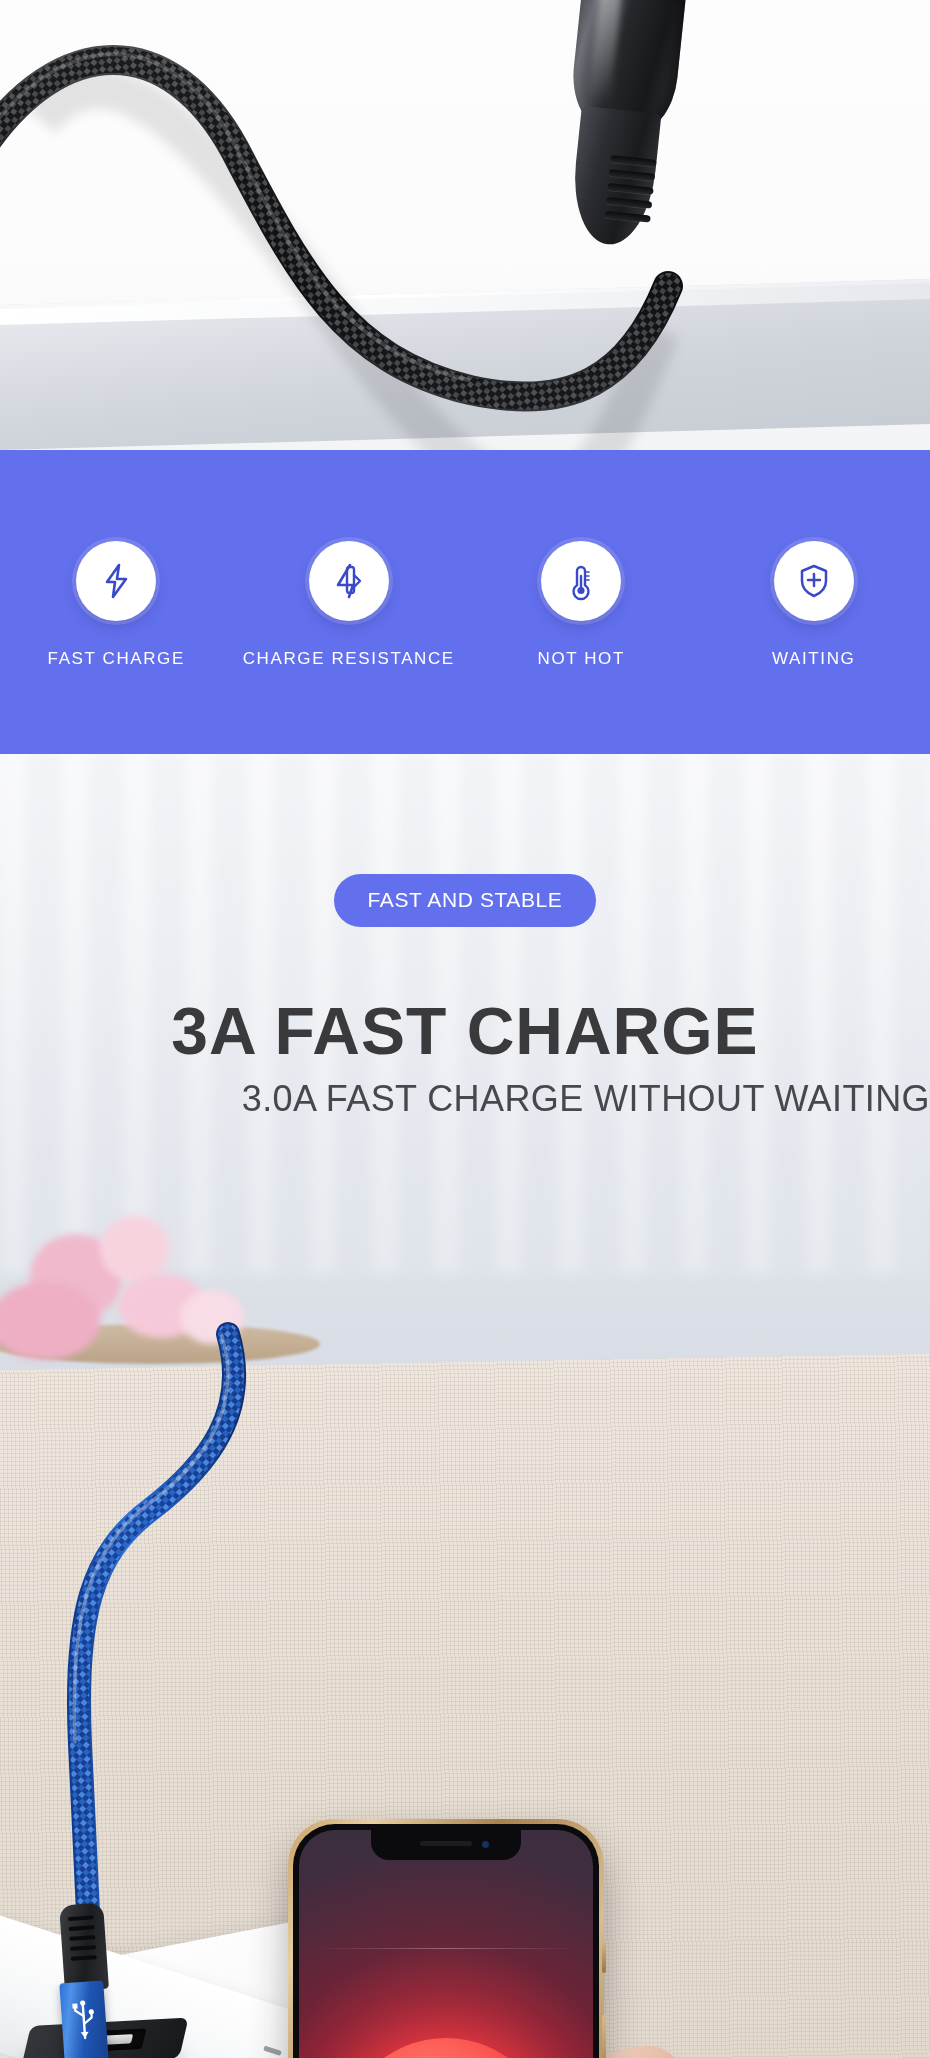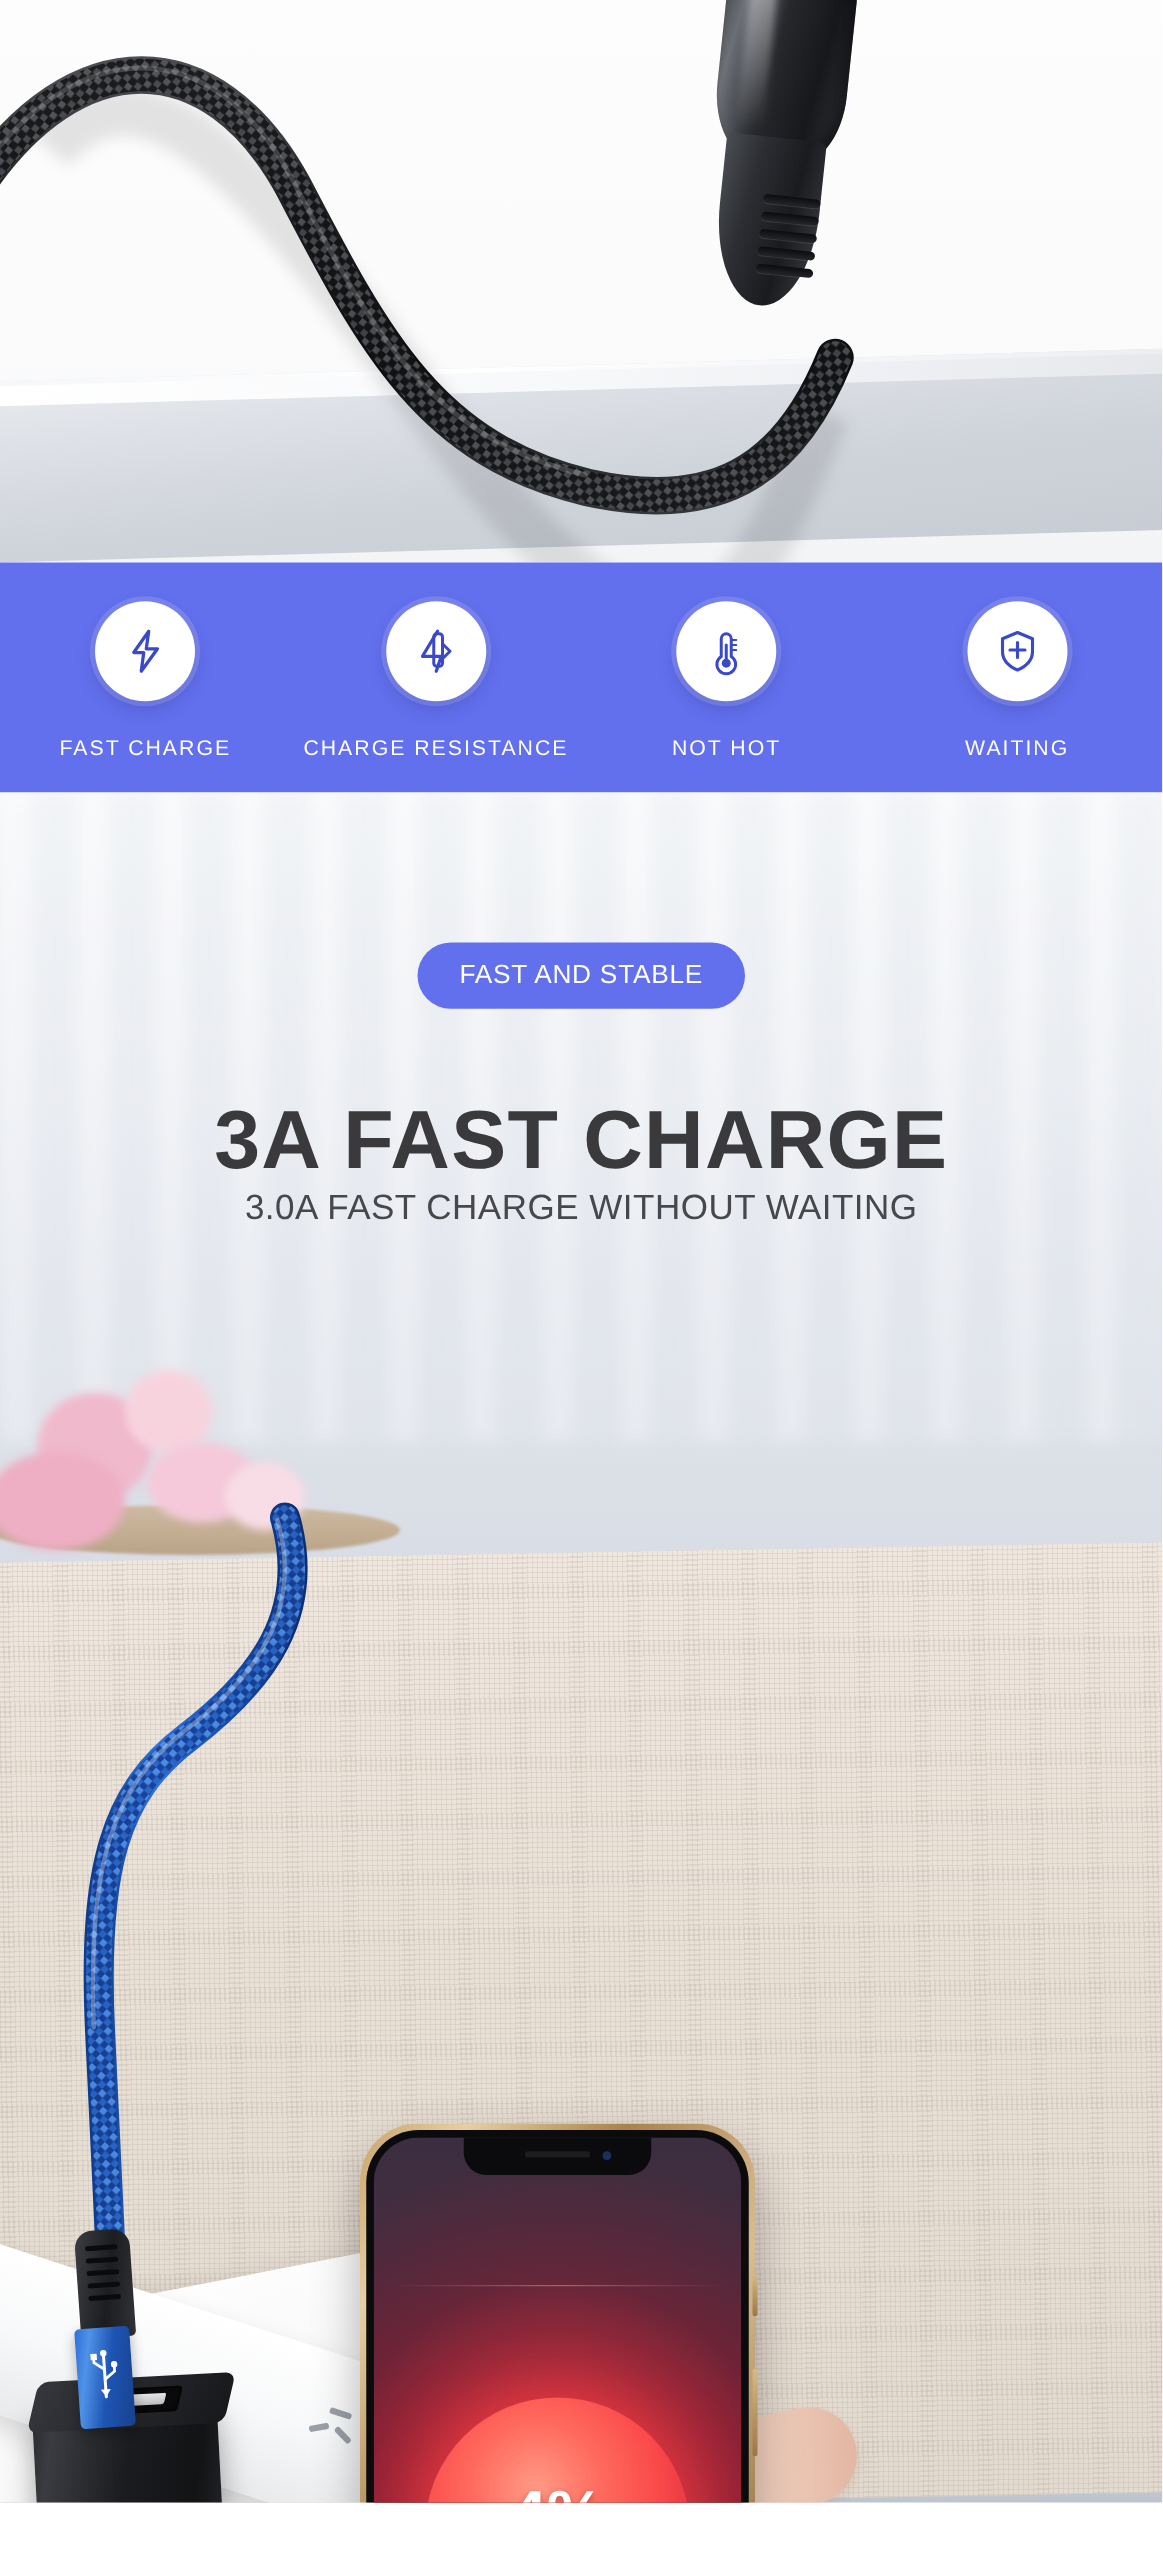--- a/index.html
+++ b/index.html
@@ -83,21 +83,21 @@
     position:absolute; left:34px; width:46px; height:7px;
     border-radius:5px;
     background:linear-gradient(180deg,#0b0c0d,#232529);
     box-shadow: 0 1px 0 rgba(255,255,255,.10);
   }
 
   
   .features {
     position: relative;
     width: 930px;
-    height: 184px;
+    height: 304px;
     background: #6370ed;
     display: flex;
     align-items: center;
     justify-content: space-around;
     padding-top: 6px;
     box-sizing: border-box;
   }
   .feature {
     width: 25%;
     display: flex;
@@ -156,23 +156,23 @@
     position:absolute; left:0; top:195px; width:930px;
     text-align:center;
     color:#3a3a3c;
     font-size: 66px;
     font-weight: 700;
     letter-spacing: 1px;
     font-family:"Liberation Sans",sans-serif;
   }
   .subline {
     position:absolute; left:0; top:288px; width:930px;
-    text-align:center;
+    text-align:right;
     color:#47484b;
-    font-size: 28px;
+    font-size: 36px;
     letter-spacing: .4px;
     font-family:"Liberation Sans",sans-serif;
   }
   .xmark{
     position:absolute; left:465px; top:975px;
     transform: translate(-50%,-50%);
     width: 26px; height: 26px;
   }
 
   

